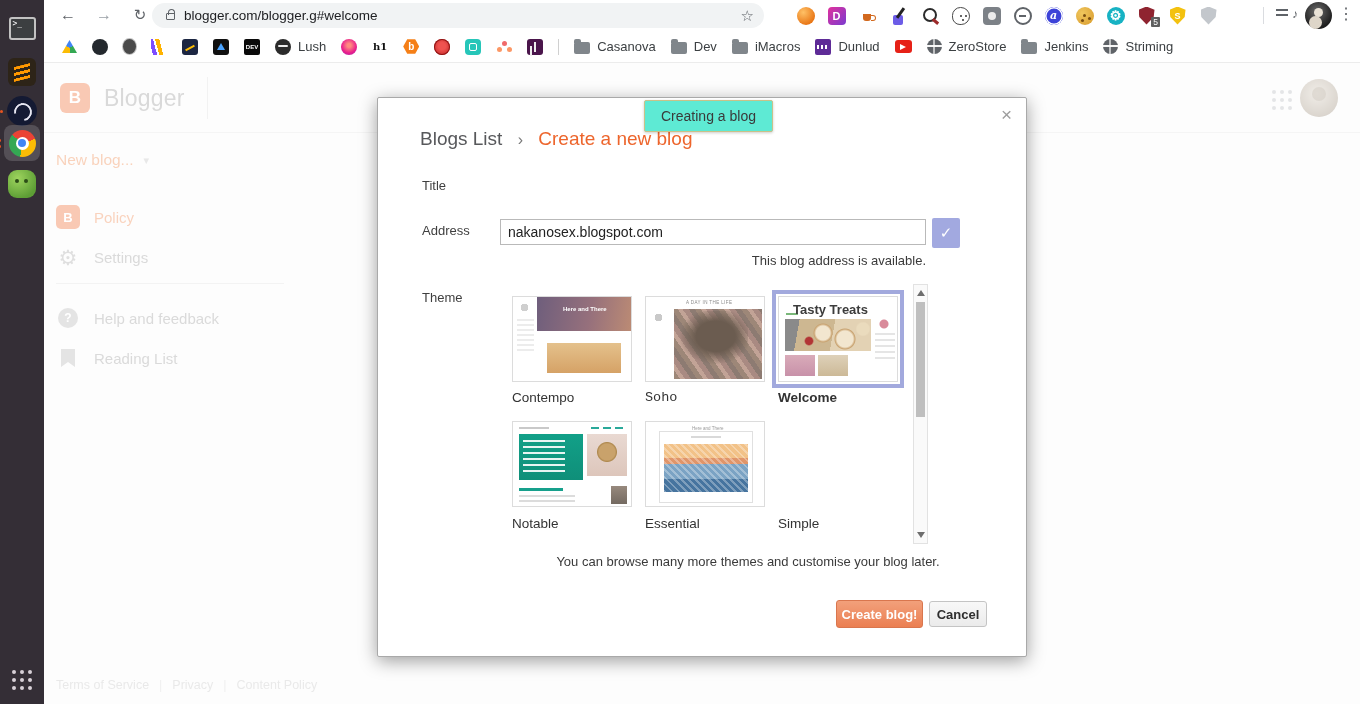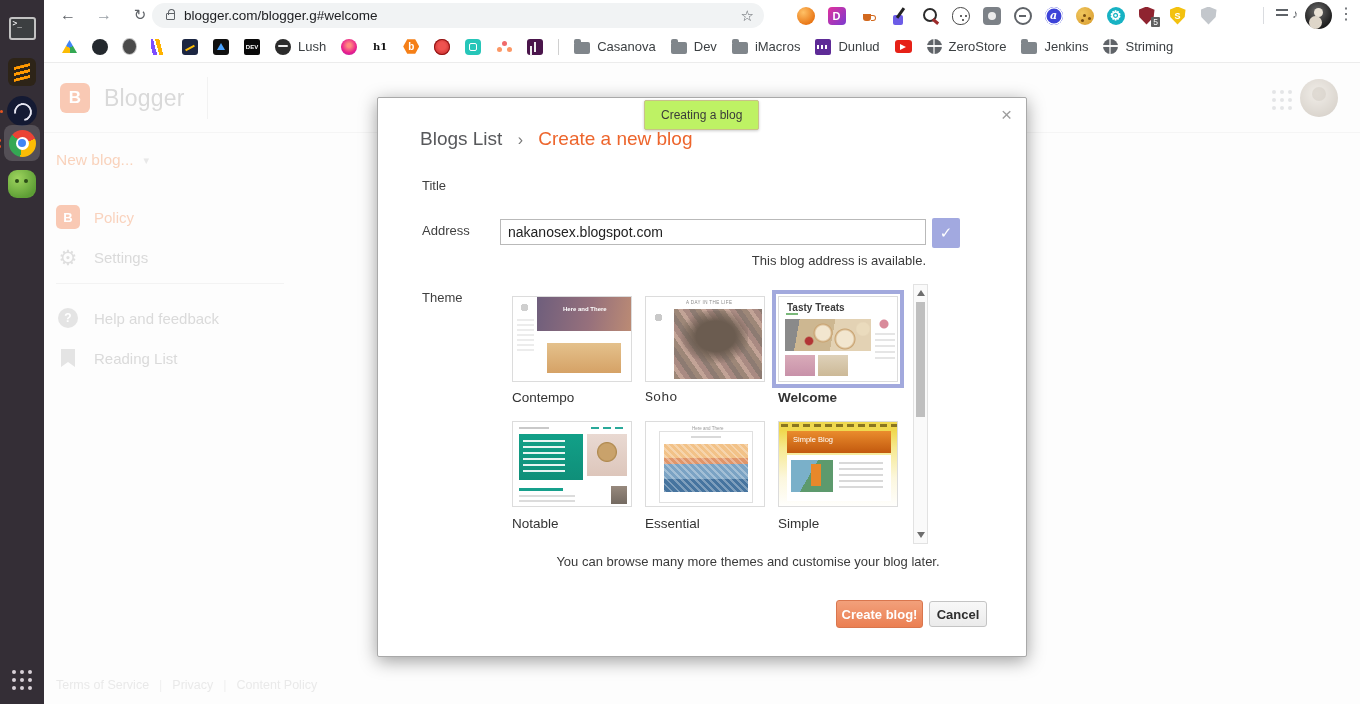--- a/index.html
+++ b/index.html
@@ -167,21 +167,21 @@
 
   #theme-box{position:absolute;left:122px;top:186px;width:428px;height:260px;background:#fff}
   #theme-cards{position:absolute;inset:0;overflow:hidden}
   .thumb{position:absolute;width:120px;height:86px;background:#fff;border:1px solid #dcdcdc;cursor:pointer;background-repeat:no-repeat;overflow:hidden}
   .thumb.selected{outline:4px solid #a2a9dd;outline-offset:2px}
   .theme-name{position:absolute;width:126px;font-size:13.5px;color:#333;cursor:default}
   .theme-name.selected{font-weight:bold}
   .pt{position:absolute;font-weight:bold;color:#fff;white-space:nowrap}
   .pt-contempo{left:50px;top:9px;font-size:6px}
   .pt-soho{left:40px;top:3px;font-size:4.5px;color:#8a8a8a;font-weight:normal;letter-spacing:.4px}
-  .pt-emporio{left:8px;top:5px;font-size:10px;color:#3c3c3c}
+  .pt-emporio{left:14px;top:5px;font-size:13px;color:#3c3c3c}
   .pt-essential{left:46px;top:4px;font-size:4.5px;color:#9a9a9a;font-weight:normal}
   .pt-simple{left:14px;top:13px;font-size:7.5px;font-weight:normal}
 
   .t-contempo{background-image:
     radial-gradient(circle at 50% 50%,#cfcfcf 58%,transparent 62%),
     repeating-linear-gradient(180deg,#ececec 0 2px,transparent 2px 5px),
     linear-gradient(#e4c18c,#d5a266),
     linear-gradient(#fff,#fff),
     linear-gradient(100deg,#6e5e7c,#96707c 55%,#bd8c74);
     background-position:7px 6px,4px 22px,34px 46px,30px 38px,24px 0;
@@ -239,21 +239,21 @@
   #theme-scroll{position:absolute;right:0;top:0;width:15px;height:260px;background:#fafafa;border:1px solid #e2e2e2}
   .sa{position:absolute;left:3px;width:0;height:0;border-left:4px solid transparent;border-right:4px solid transparent;cursor:pointer}
   .sa-up{top:5px;border-bottom:6px solid #6e6e6e}
   .sa-down{bottom:5px;border-top:6px solid #6e6e6e}
   #scroll-thumb{position:absolute;left:2px;top:17px;width:9px;height:115px;background:#bfbfbf;cursor:pointer}
 
   #dlg-hint{position:absolute;left:150px;top:456px;width:440px;text-align:center;font-size:13px;color:#3a3a3a}
   #btn-create{position:absolute;left:458px;top:502px;width:87px;height:28px;background:linear-gradient(#f2a07b,#eb7f52);border:1px solid #d9764e;border-radius:3px;color:#fff;font-weight:bold;font-size:13px;font-family:"Liberation Sans",sans-serif;cursor:pointer}
   #btn-cancel{position:absolute;left:551px;top:503px;width:58px;height:26px;background:linear-gradient(#f8f8f8,#ebebeb);border:1px solid #c4c4c4;border-radius:3px;color:#2e2e2e;font-weight:bold;font-size:13px;font-family:"Liberation Sans",sans-serif;cursor:pointer}
 
-  #tooltip{position:absolute;left:600px;top:37px;background:#bef264;border:1px solid #c9c289;border-radius:2px;box-shadow:0 1px 3px rgba(0,0,0,.2);padding:7px 16px;font-size:12px;color:#3a3a3a;z-index:15;white-space:nowrap}
+  #tooltip{position:absolute;left:600px;top:37px;background:#5eead4;border:1px solid #c9c289;border-radius:2px;box-shadow:0 1px 3px rgba(0,0,0,.2);padding:7px 16px;font-size:14px;color:#3a3a3a;z-index:15;white-space:nowrap}
 </style>
 </head>
 <body>
 
 <div id="dock">
   <div class="di" id="di-terminal">
       <span class="term-box"></span>
     </div>
   <div class="di" id="di-sublime">
       <span class="subl-box">
@@ -523,23 +523,20 @@
           <div class="thumb t-emporio selected" style="left: 278px; top: 12px;">
             <span class="pt pt-emporio">Tasty Treats</span>
           </div>
           <div class="theme-name selected" style="left: 278px; top: 106px;">Welcome</div>
           <div class="thumb t-notable" style="left: 12px; top: 137px;"></div>
           <div class="theme-name" style="left: 12px; top: 232px;">Notable</div>
           <div class="thumb t-essential" style="left: 145px; top: 137px;">
             <span class="pt pt-essential">Here and There</span>
           </div>
           <div class="theme-name" style="left: 145px; top: 232px;">Essential</div>
-          <div class="thumb t-simple" style="left: 278px; top: 137px;">
-            <span class="pt pt-simple">Simple Blog</span>
-          </div>
           <div class="theme-name" style="left: 278px; top: 232px;">Simple</div>
         </div>
       <div id="theme-scroll">
         <span class="sa sa-up"></span>
         <span id="scroll-thumb"></span>
         <span class="sa sa-down"></span>
       </div>
     </div>
 
     <div id="dlg-hint">You can browse many more themes and customise your blog later.</div>

